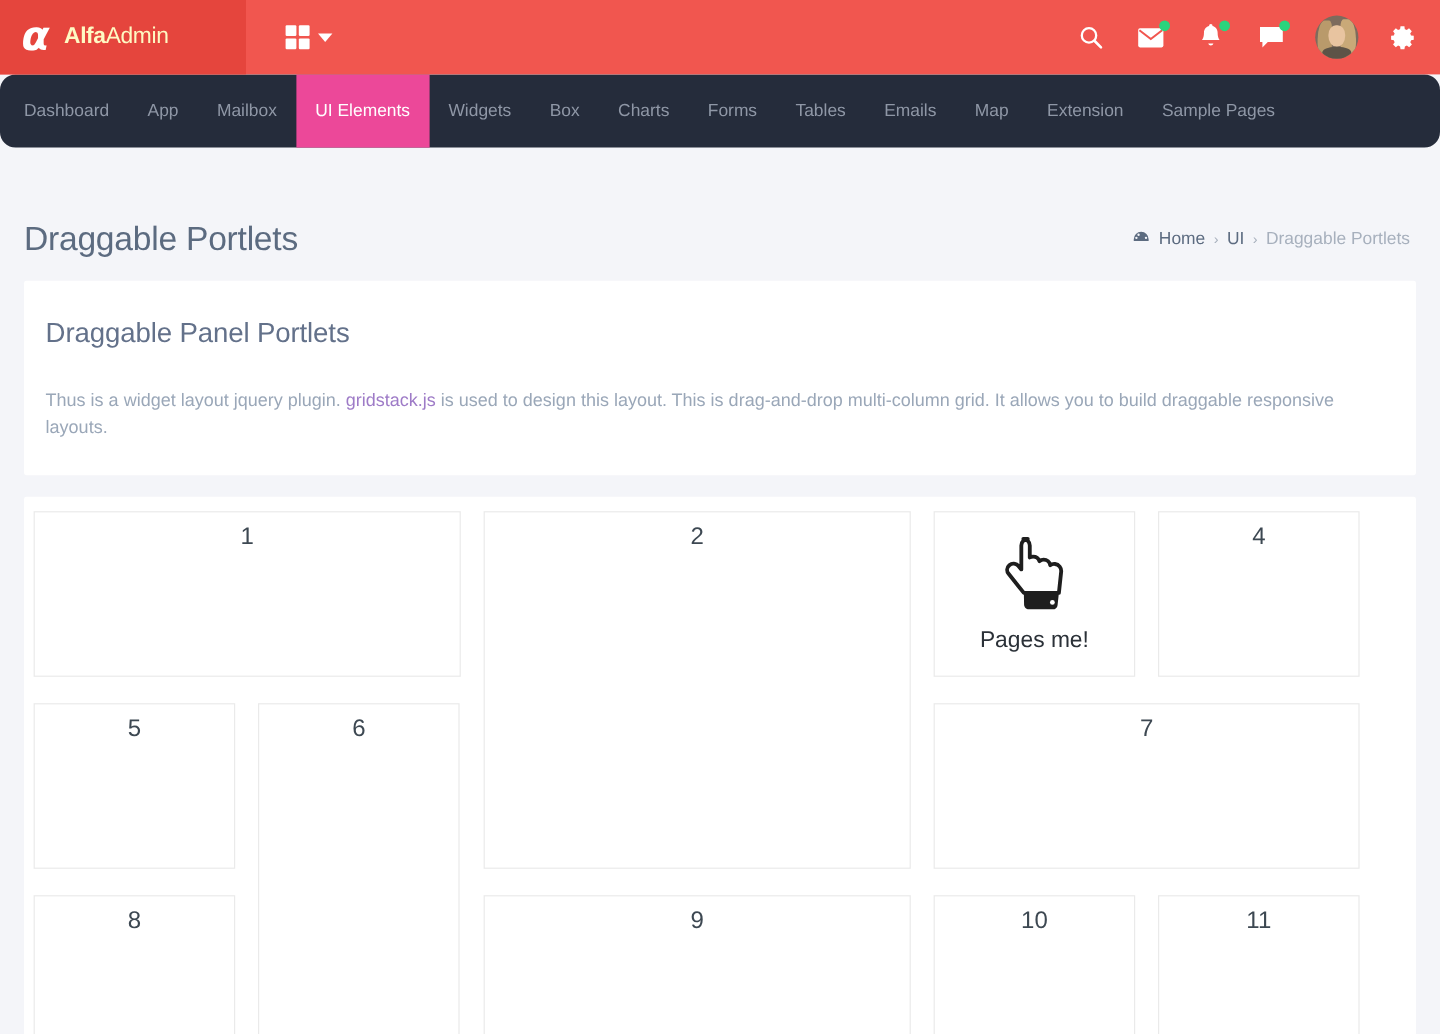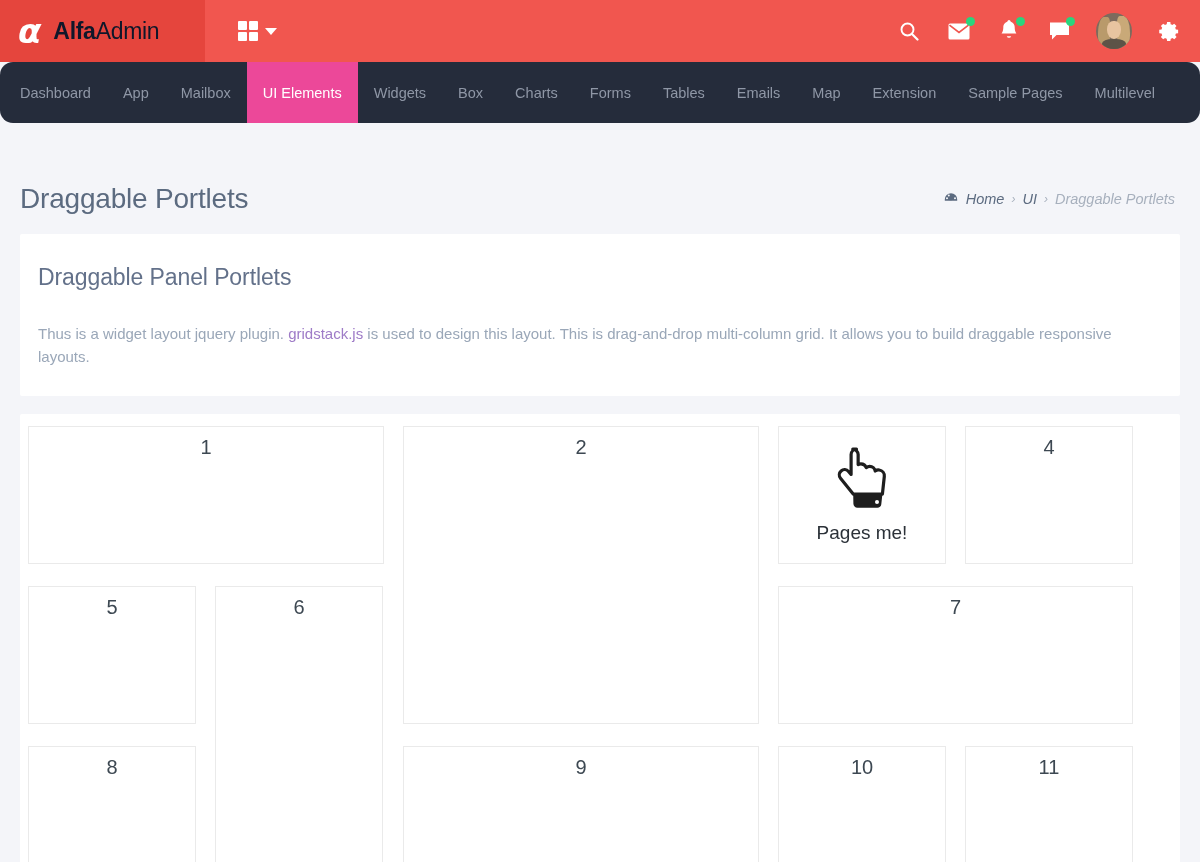--- a/index.html
+++ b/index.html
@@ -23,21 +23,21 @@
     display:flex; align-items:center;
     padding-left:18px;
     flex:0 0 205px;
   }
   .brand-logo {
     font-size:34px; color:#fff; line-height:1;
     font-style:italic; font-weight:700;
     margin-right:12px;
     font-family:"DejaVu Sans", sans-serif;
   }
-  .brand-text { font-size:23px; color:#0f172a; letter-spacing:-0.3px; }
+  .brand-text { font-size:19px; color:#fef9c3; letter-spacing:-0.3px; }
   .brand-text b { font-weight:700; }
   .brand-text span { font-weight:300; }
 
   .grid-toggle {
     display:flex; align-items:center; gap:7px;
     margin-left:33px; cursor:pointer;
   }
   .grid-glyph { display:grid; grid-template-columns:9px 9px; grid-template-rows:9px 9px; gap:2px; }
   .grid-glyph i { background:#fff; display:block; border-radius:1px; }
   .caret-down {
@@ -86,21 +86,21 @@
   .page-head {
     height:70px; display:flex; align-items:center;
     padding:0 25px 0 20px;
     margin-top:41px;
   }
   .page-title {
     font-size:28px; color:#5C6B80; font-weight:400; letter-spacing:-0.2px;
   }
   .breadcrumb {
     margin-left:auto; display:flex; align-items:center; gap:7px;
-    font-size:14.5px; color:#8795A8;font-style:italic;
+    font-size:14.5px; color:#8795A8;
   }
   .breadcrumb .bc-link { color:#5C6B80; cursor:pointer; }
   .breadcrumb .bc-current { color:#A7B0BD; }
   .breadcrumb .sep { color:#A7B0BD; font-size:12px; }
   .bc-icon { display:flex; align-items:center; }
 
   
   .card {
     background:#fff; margin:0 20px;
     border-radius:2px;
@@ -211,21 +211,20 @@
     <div class="nav-item active">UI Elements</div>
     <div class="nav-item">Widgets</div>
     <div class="nav-item">Box</div>
     <div class="nav-item">Charts</div>
     <div class="nav-item">Forms</div>
     <div class="nav-item">Tables</div>
     <div class="nav-item">Emails</div>
     <div class="nav-item">Map</div>
     <div class="nav-item">Extension</div>
     <div class="nav-item">Sample Pages</div>
-    <div class="nav-item">Multilevel</div>
   </div>
 
 <div class="page-head">
   <div class="page-title">Draggable Portlets</div>
   <div class="breadcrumb">
     <span class="bc-icon">
       <svg width="16" height="16" viewBox="0 0 16 16">
           <path fill="#5C6B80" d="M8 2.2A6.2 6.2 0 0 0 1.8 8.4v1.4h12.4V8.4A6.2 6.2 0 0 0 8 2.2zm-4 6a1 1 0 1 1 0-2 1 1 0 0 1 0 2zm1.8-2.6a1 1 0 1 1 0-2 1 1 0 0 1 0 2zM12 8.2a1 1 0 1 1 0-2 1 1 0 0 1 0 2z"></path>
           <path fill="#5C6B80" d="M8.5 5.5 6.6 9.3h2.2z"></path>
         </svg>

